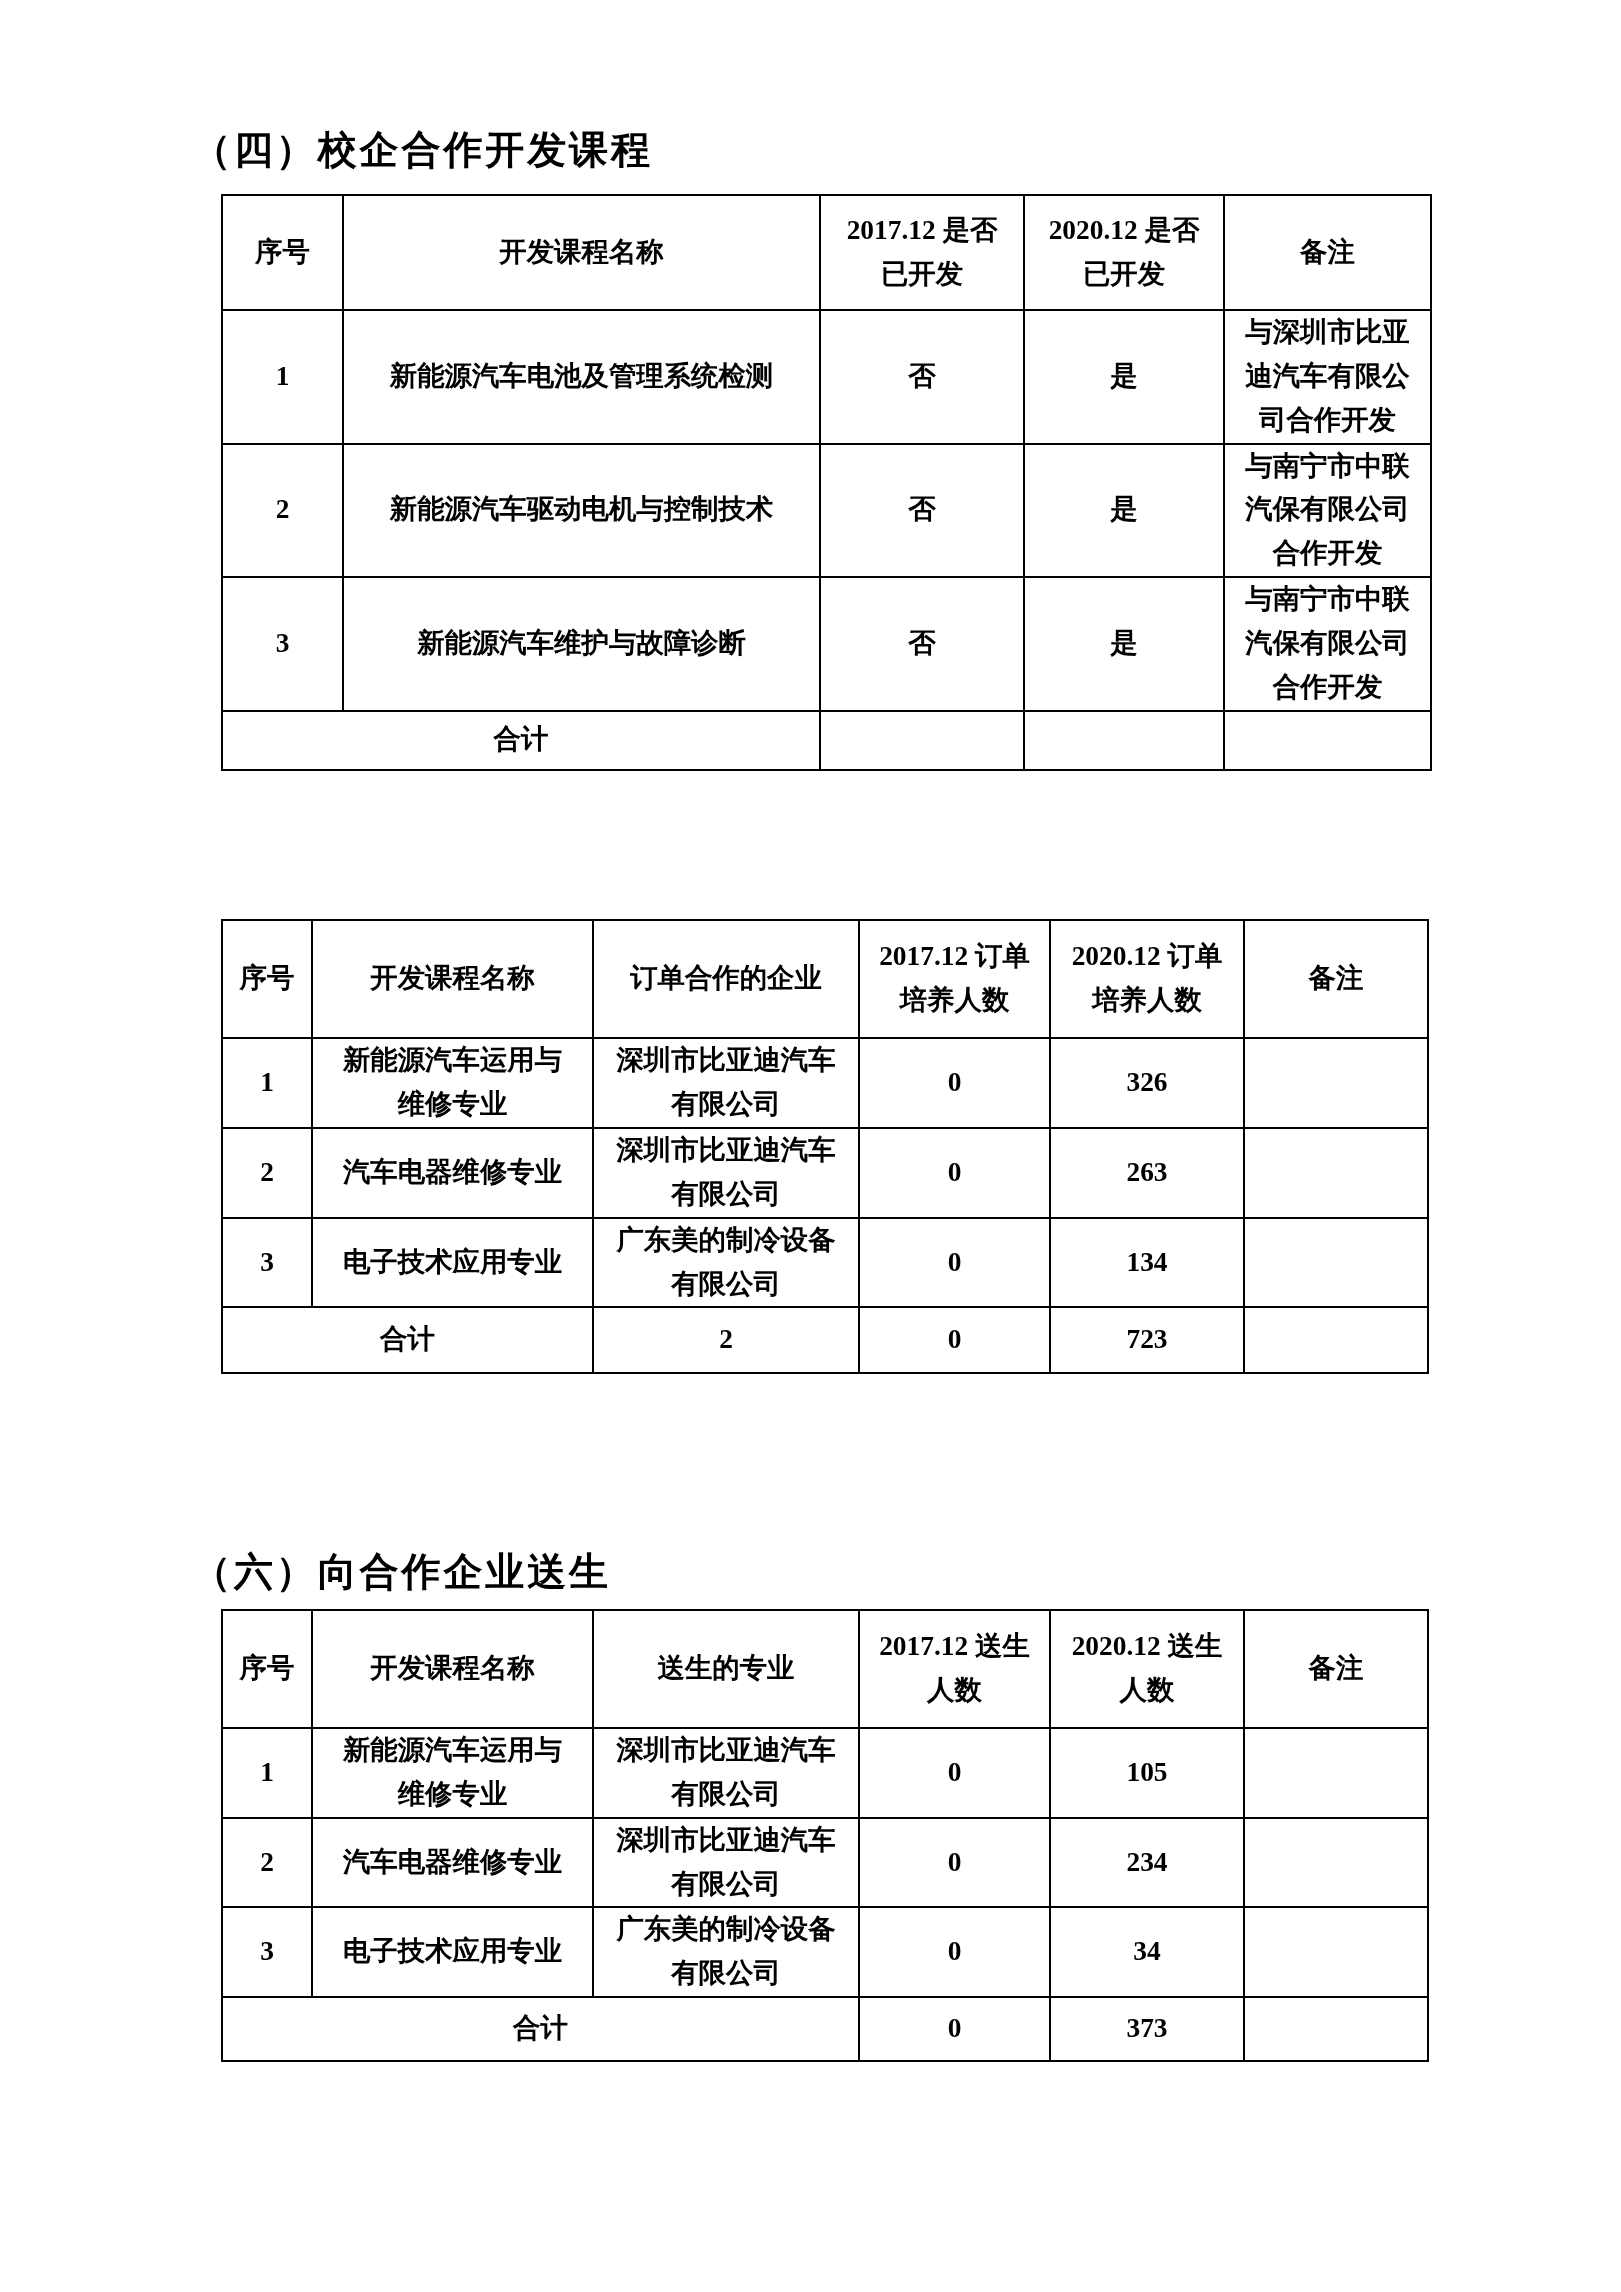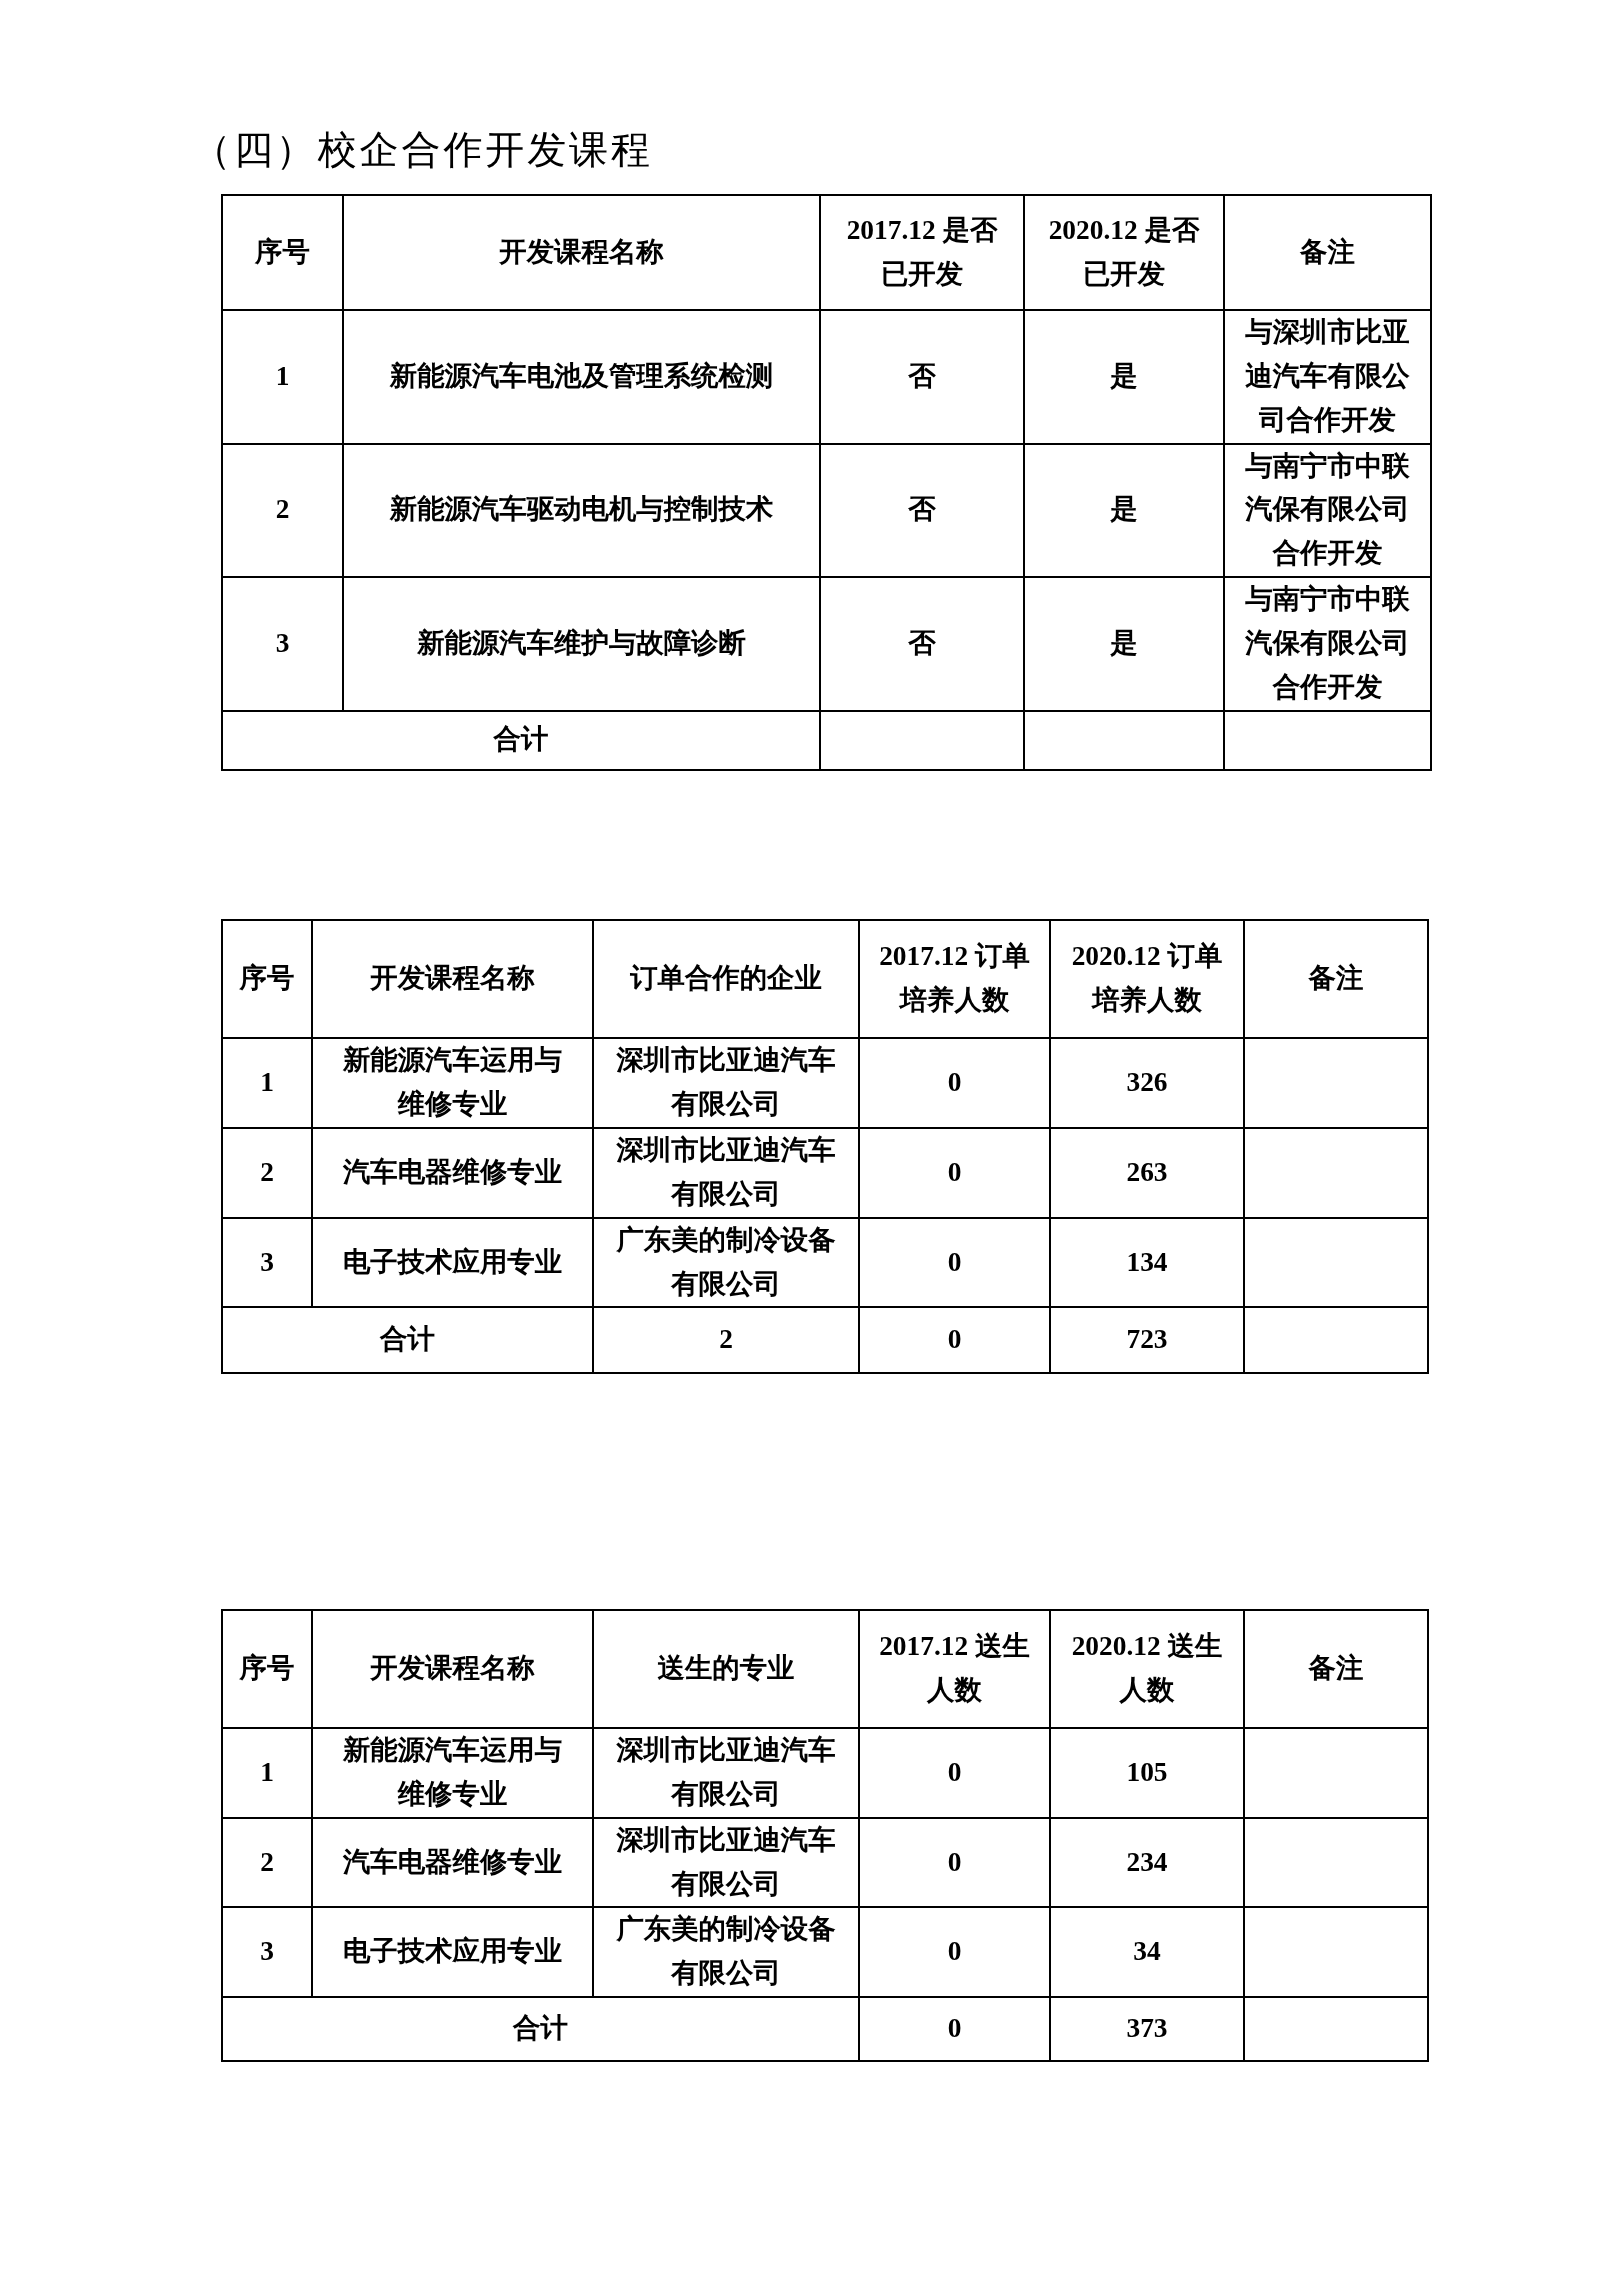--- a/index.html
+++ b/index.html
@@ -9,21 +9,21 @@
     width:1621px; height:2293px;
     background:#ffffff;
     color:#000000;
     font-family:"Liberation Serif","DejaVu Serif",serif;
     overflow:hidden;
   }
   .sec-title {
     position:absolute;
     left:192px;
     font-size:39px;
-    font-weight:normal;
+    font-weight:bold;
     letter-spacing:2.9px;
     white-space:nowrap;
   }
   table.doc {
     position:absolute;
     left:221px;
     border-collapse:collapse;
     table-layout:fixed;
     font-weight:bold;
   }
@@ -142,20 +142,21 @@
       <tr style="height:66px;">
         <td colspan="2">合计</td>
         <td class="num">2</td>
         <td class="num">0</td>
         <td class="num">723</td>
         <td></td>
       </tr>
     </tbody>
   </table>
 
+  <div class="sec-title" style="top:1545px;">（六）向合作企业送生</div>
 
   <table class="doc" style="top:1609px; width:1207px;">
     <colgroup>
       <col style="width:90px">
         <col style="width:281px">
         <col style="width:266px">
         <col style="width:191px">
         <col style="width:194px">
         <col style="width:184px">
     </colgroup>

